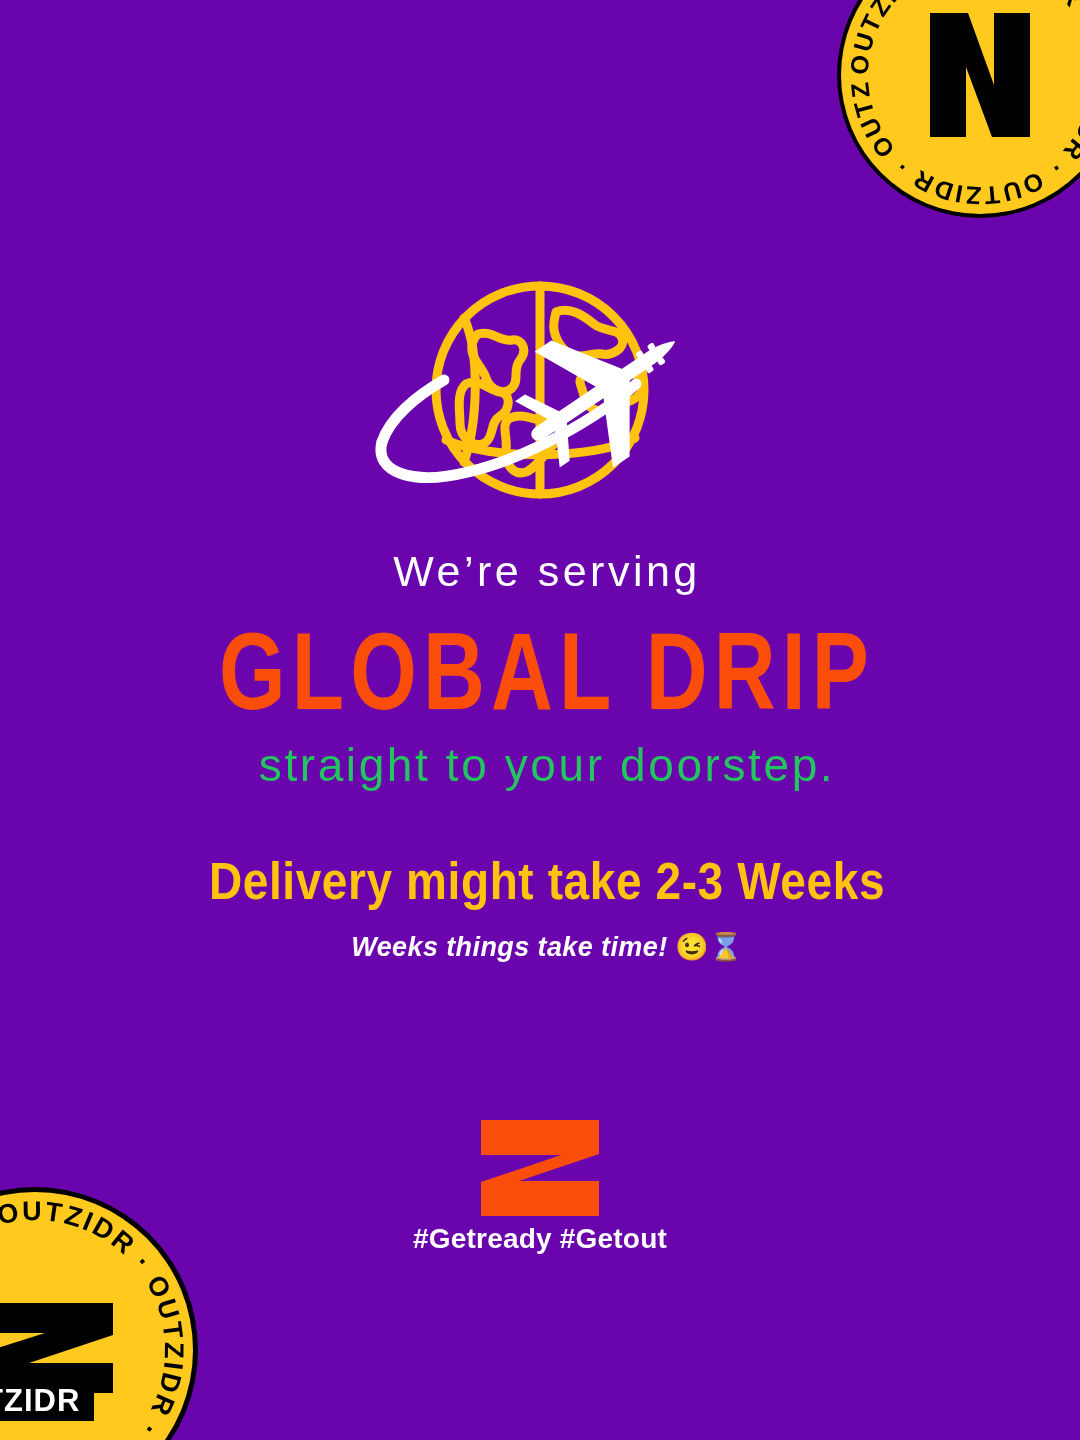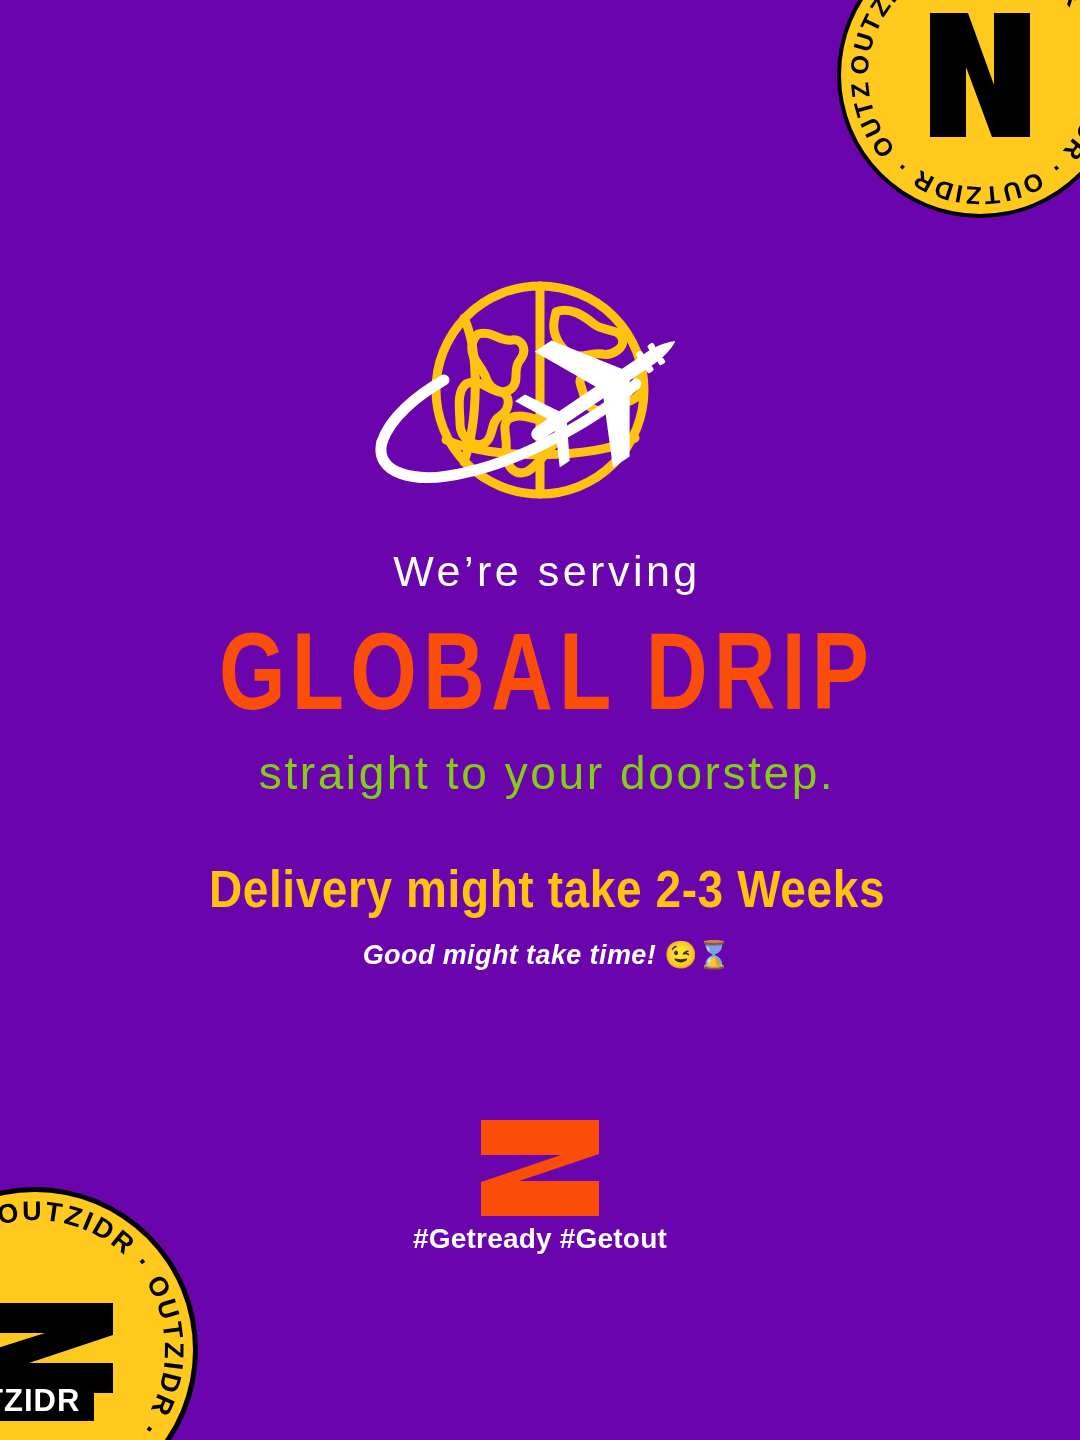--- a/index.html
+++ b/index.html
@@ -51,26 +51,26 @@
     font-size:84px;
     font-weight:700;
     letter-spacing:6px;
     line-height:1.18;
     margin-top:14px;
     transform:scaleY(1.30) scaleX(1.02);
     transform-origin:center top;
     font-family:"Liberation Sans Narrow","Liberation Sans",sans-serif;
   }
   #subline {
-    color:#84cc16;
+    color:#22c55e;
     font-size:46px;
     font-weight:400;
     letter-spacing:2.6px;
     line-height:1.1;
-    margin-top:40px;
+    margin-top:32px;
   }
   #delivery {
     color:#ffc20e;
     font-size:46px;
     font-weight:700;
     letter-spacing:0.6px;
     line-height:1.1;
     margin-top:66px;
     transform:scaleY(1.12);
   }
@@ -167,21 +167,21 @@
       </g>
     </svg>
   </div>
 
   <div id="copy">
     <div id="eyebrow">We’re serving</div>
     <div id="headline">GLOBAL DRIP</div>
     <div id="subline">straight to your doorstep.</div>
     <div id="delivery">Delivery might take 2-3 Weeks</div>
     <div id="tagline">
-      <span>Good might take time!</span>
+      <span>Weeks things take time!</span>
       <span class="emoji">😉⌛</span>
     </div>
   </div>
 
   <div id="footer">
     <svg id="z-mark" width="130" height="100" viewBox="0 0 130 100" aria-hidden="true">
       <path d="M6,2 L124,2 L124,36 L44,63 L124,63 L124,98 L6,98 L6,64 L86,37 L6,37 Z" fill="#fa4d0a"></path>
     </svg>
     <div id="hashtags">#Getready #Getout</div>
   </div>

